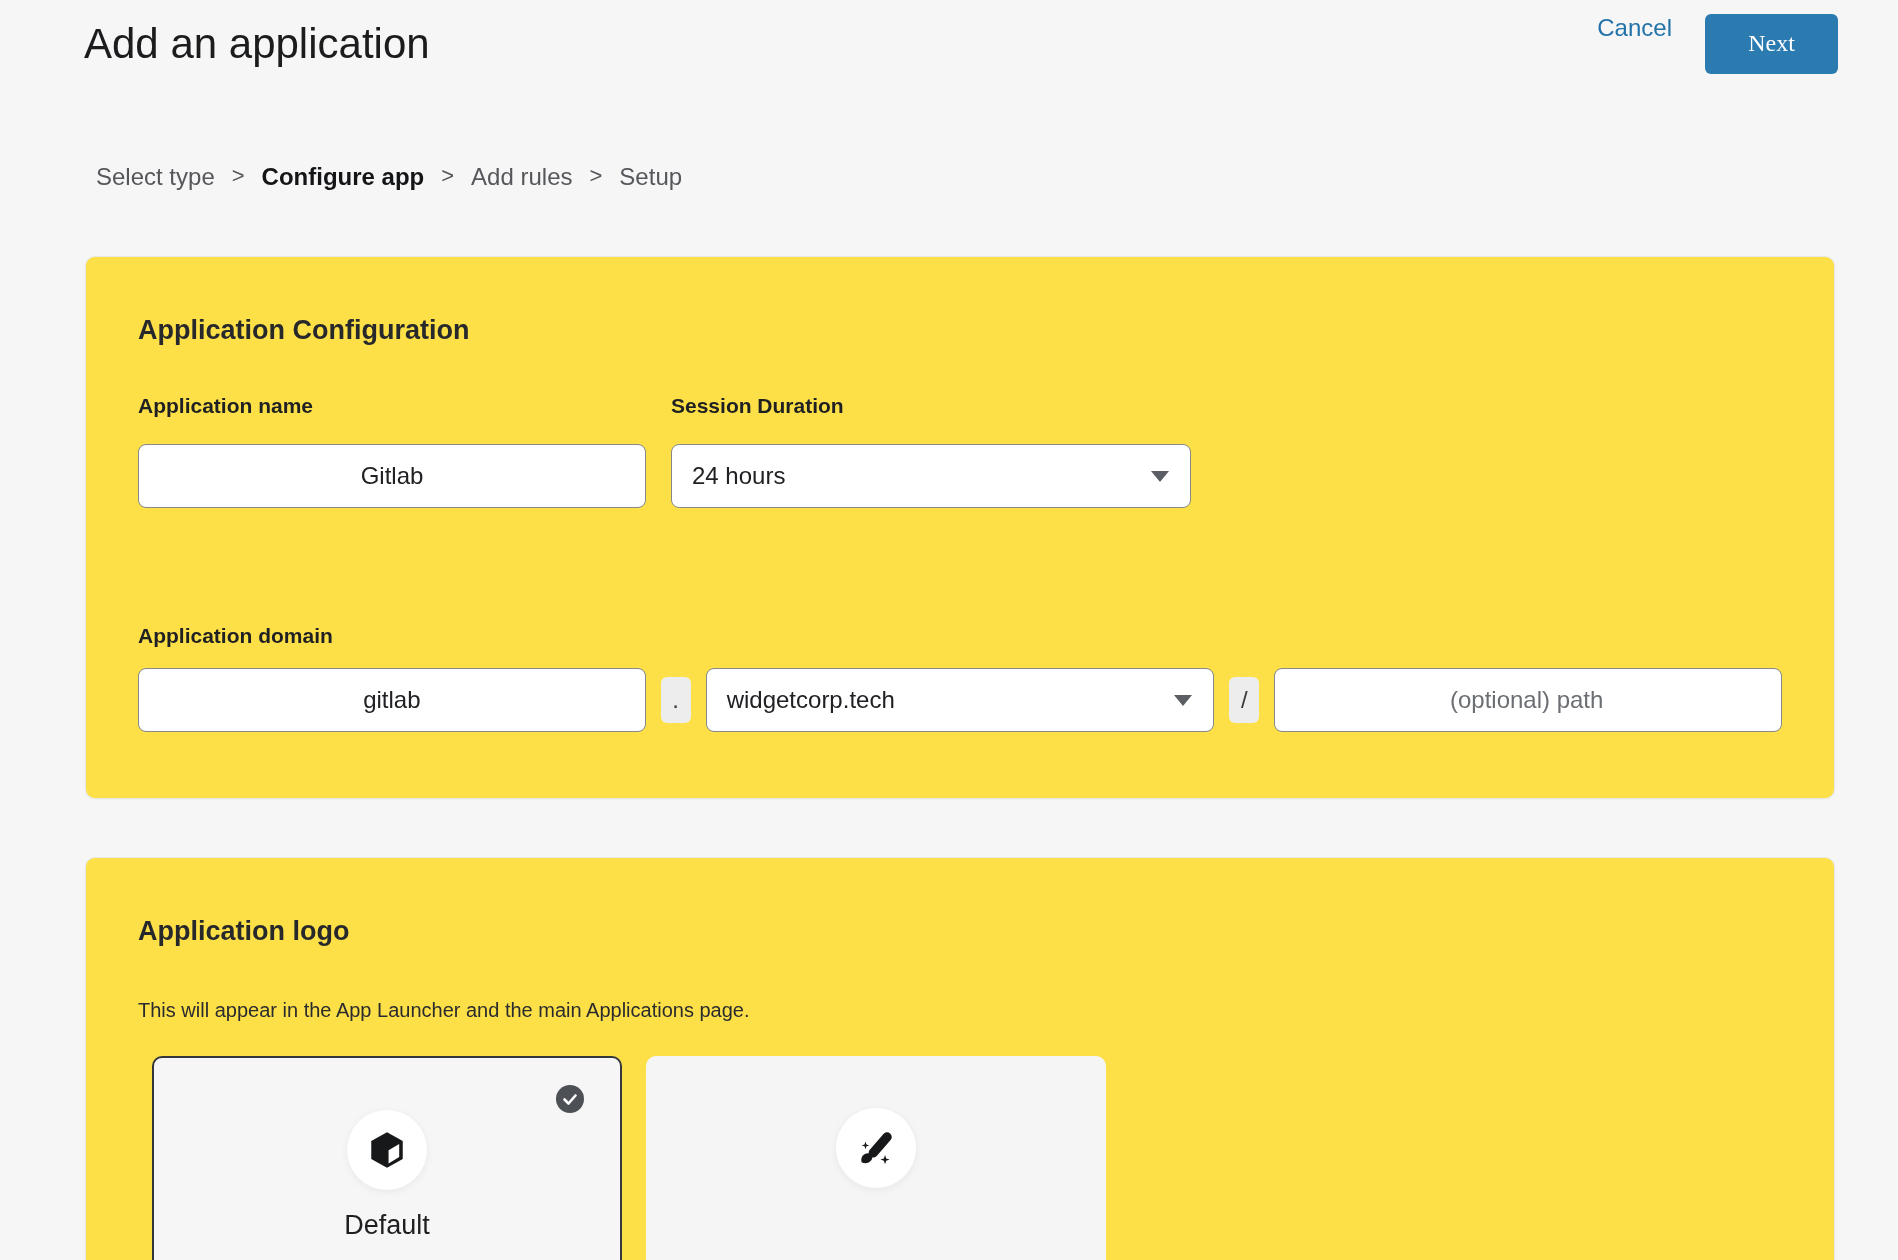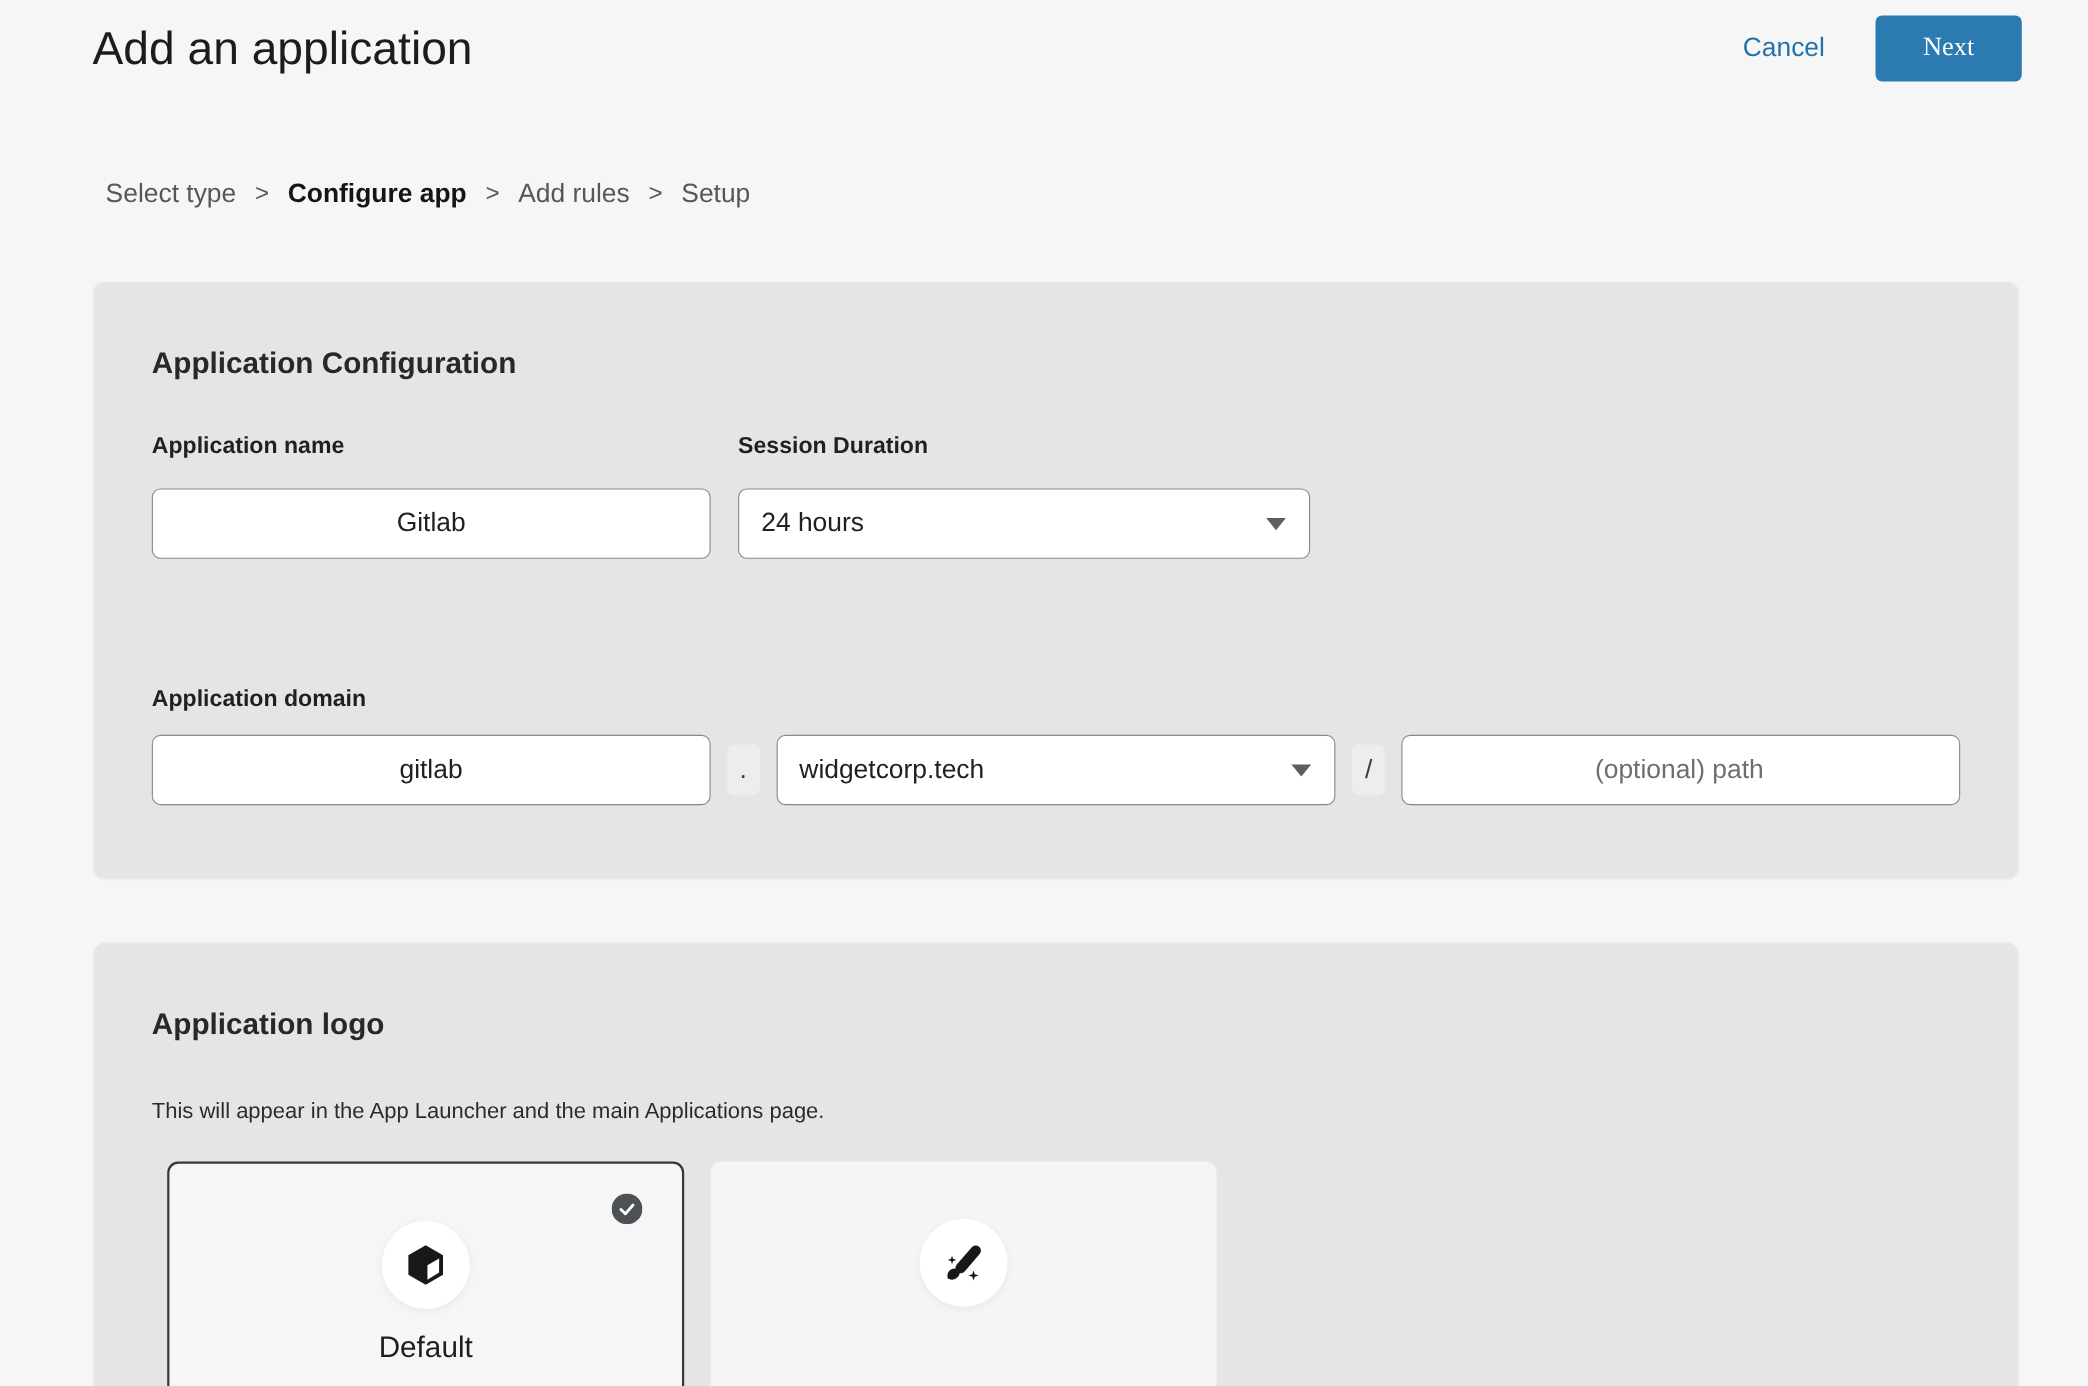--- a/index.html
+++ b/index.html
@@ -10,37 +10,37 @@
     color:#1f2023;
     overflow:hidden;
     position:relative;
   }
   
   .header {
     display:flex; justify-content:space-between; align-items:center;
     padding:13px 60px 0 84px; height:74px;
   }
   .page-title { font-size:42px; font-weight:400; color:#1b1c1e; letter-spacing:0; }
-  .header-actions { display:flex; align-items:center; gap:46px; }
+  .header-actions { display:flex; align-items:flex-start; gap:33px; }
   .cancel-link { font-size:24px; color:#2372a8; cursor:pointer; background:none; border:none; font-family:inherit; }
   .next-btn {
     width:133px; height:60px; background:#2b7bb1; color:#ffffff;
     font-size:24px; border:none; border-radius:6px; cursor:pointer; font-family:Liberation Serif, serif;
   }
   
   .breadcrumb {
     display:flex; align-items:flex-start; gap:17px;
     margin:89px 0 0 96px; font-size:24px; color:#55575a;
   }
   .crumb { color:#55575a; cursor:pointer; }
   .crumb.active { color:#141517; font-weight:700; cursor:default; }
   .crumb-sep { color:#55575a; font-size:22px; }
   
   .card {
-    background:#e5e5e5; border:1px solid #e8e8e9; border-radius:10px;
+    background:#fde047; border:1px solid #e8e8e9; border-radius:10px;
     width:1750px; margin-left:85px;
     box-shadow:0 1px 2px rgba(0,0,0,0.03);
   }
   .card-config { margin-top:65px; padding:58px 52px 61px 52px; height:543px; }
   .card-logo   { margin-top:58px; padding:58px 52px 61px 52px; height:560px; }
   .card-heading { font-size:27px; font-weight:700; color:#26282b; }
   
   .field-grid {
     display:grid; grid-template-columns:508px 520px; column-gap:25px;
     margin-top:48px;

